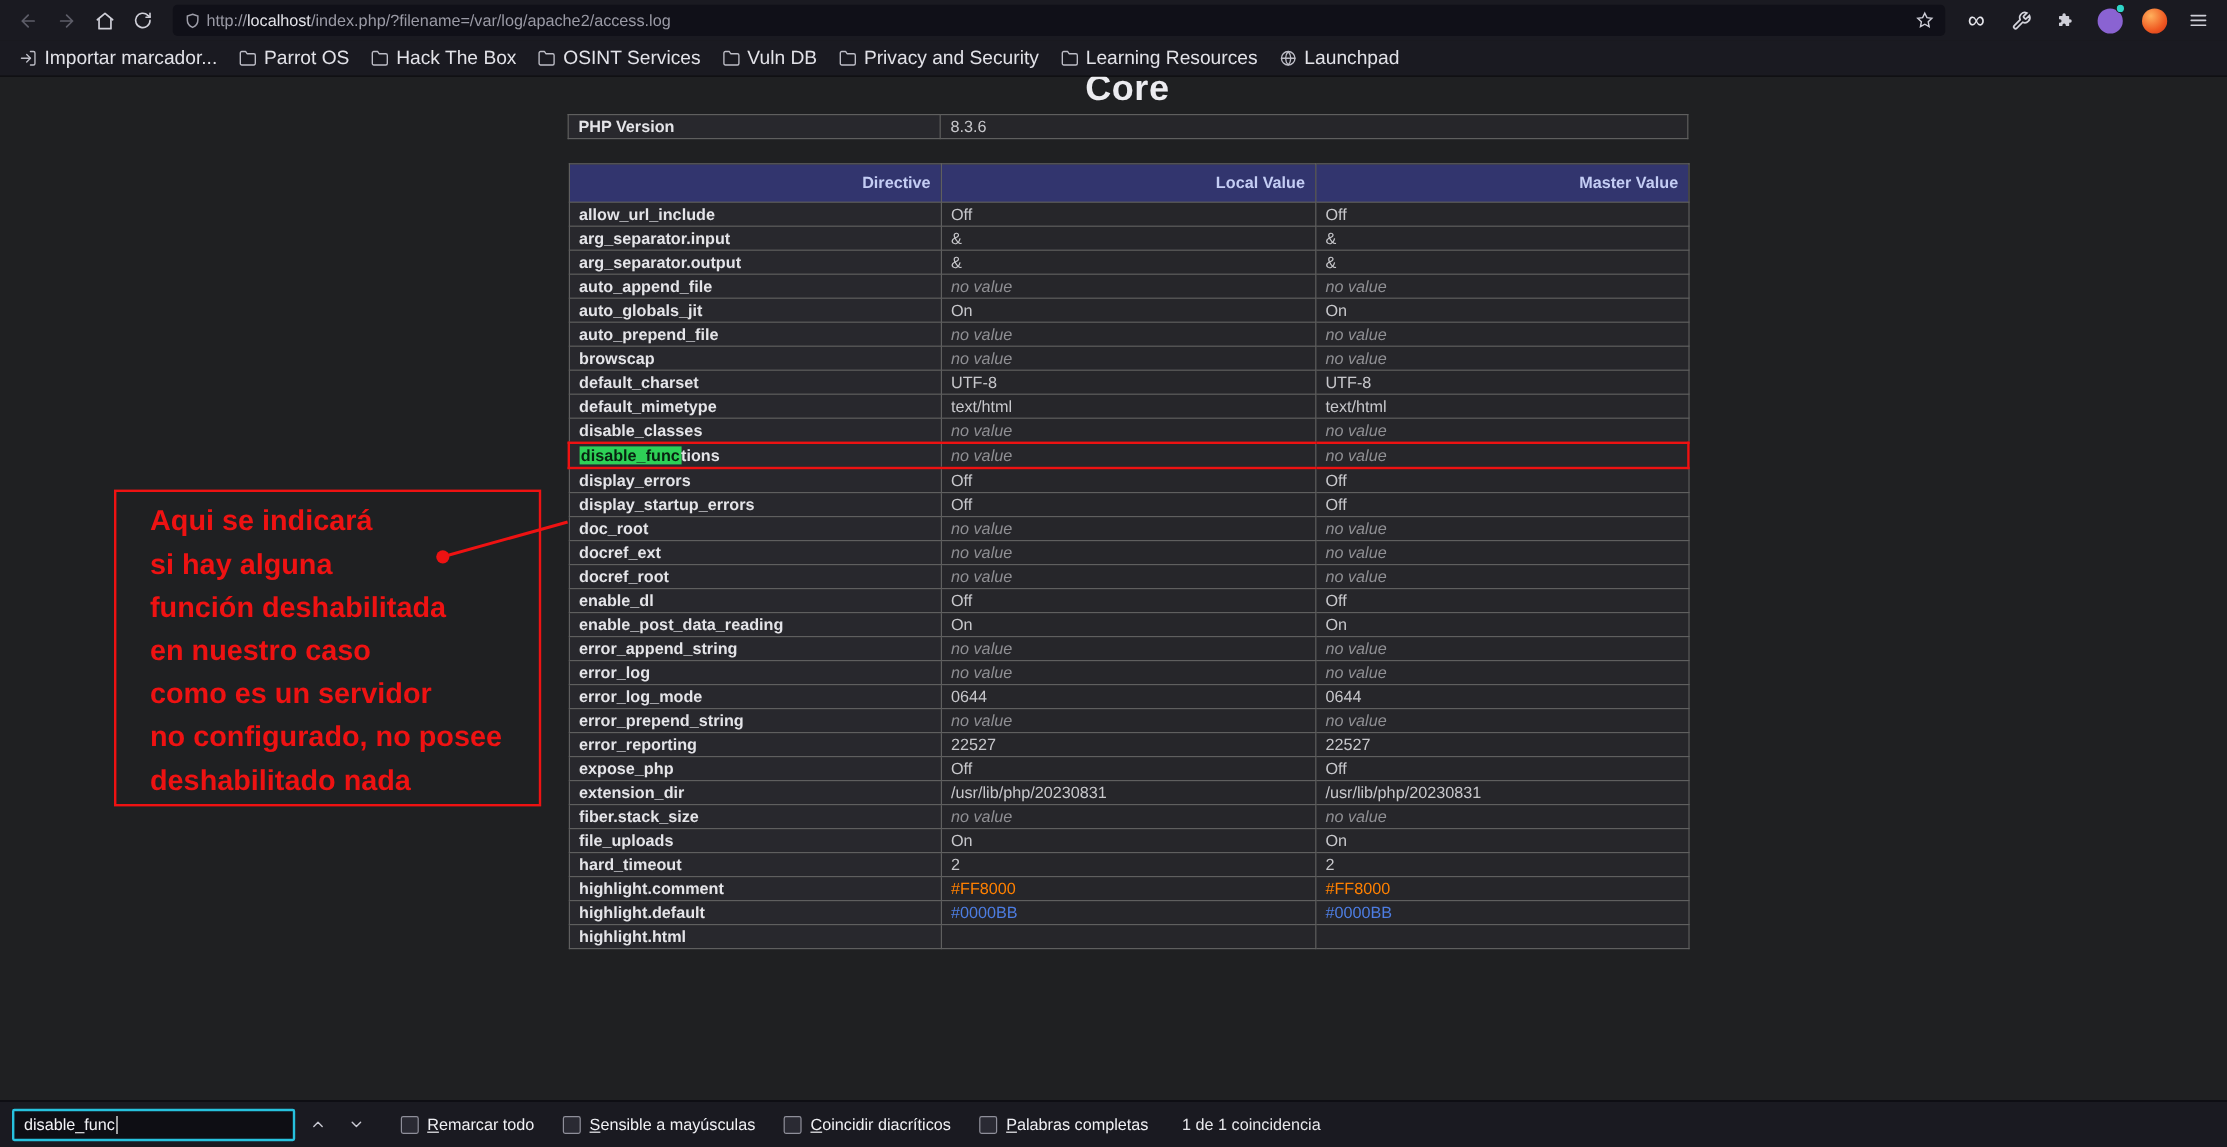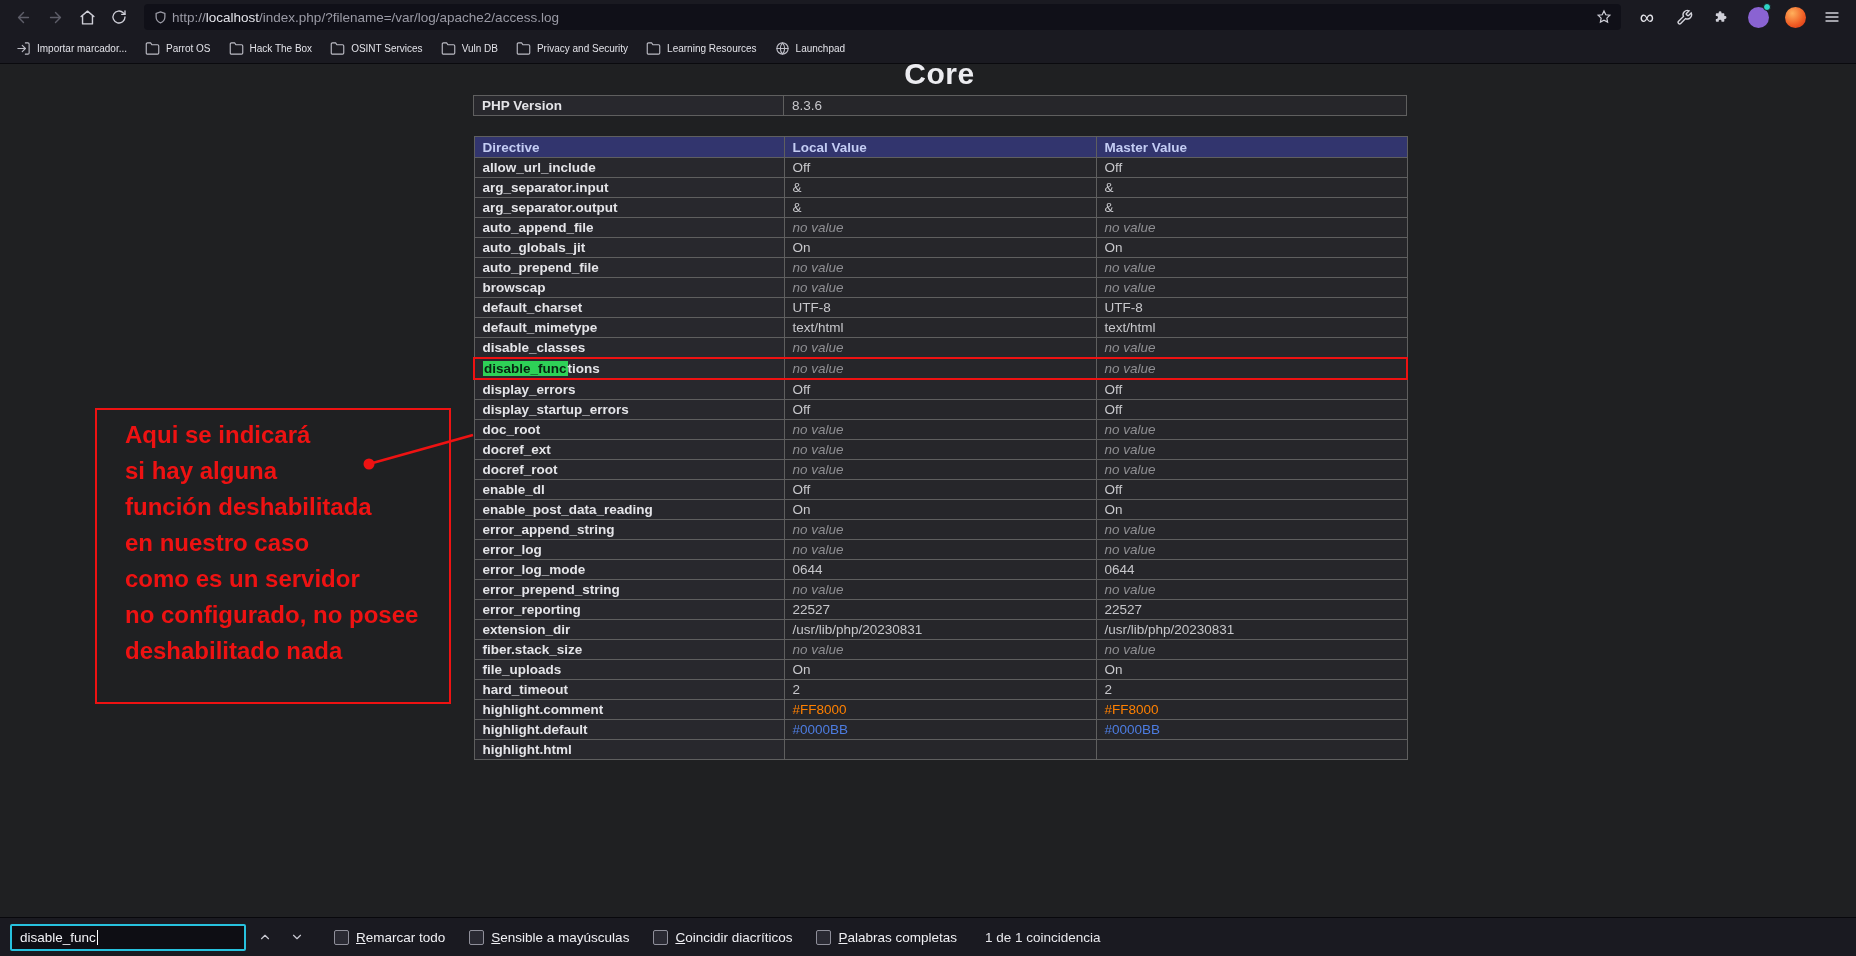--- a/index.html
+++ b/index.html
@@ -38,47 +38,47 @@
   .avatar.purple .mini-badge { position:absolute; right:-1px; top:-2px; width:8px; height:8px; border-radius:50%; background:#2fd5c8; border:1px solid #1a1a21; }
   .avatar.orange { background:radial-gradient(circle at 35% 30%, #ffb05c, #ef5a22 60%, #cf2f18); }
   .menu-btn svg { stroke:#cfcfd8; stroke-width:2; fill:none; }
 
   
   .bookmarks {
     position:absolute; top:34px; left:0; width:100%; height:30px;
     background:#1a1a21; display:flex; align-items:center; gap:2px; padding:0 8px;
     border-bottom:1px solid #0a0a0e;
   }
-  .bookmark { display:flex; align-items:center; gap:6px; padding:3px 8px; border-radius:4px; font-size:10px; color:#e2e2e8; white-space:nowrap; }
+  .bookmark { display:flex; align-items:center; gap:6px; padding:3px 8px; border-radius:4px; font-size:16px; color:#e2e2e8; white-space:nowrap; }
   .bookmark svg { stroke:#bdbdc6; stroke-width:1.8; fill:none; stroke-linecap:round; stroke-linejoin:round; }
 
   
   .page { position:absolute; top:64px; left:0; width:100%; height:892px; overflow:hidden; background:#1f2022; }
   .core-title {
     position:absolute; left:473px; width:933px; top:-17px; text-align:center;
     font-size:30px; font-weight:bold; color:#ececf0; letter-spacing:0.5px;margin-top:10px;
   }
   table.info { border-collapse:collapse; position:absolute; left:473px; table-layout:fixed; }
   table.php-version { top:31px; width:933px; }
   table.core { top:72px; width:933px; }
   .info th, .info td { border:1px solid #5f5f5f; font-size:13.5px; padding:2px 8px; overflow:hidden; white-space:nowrap; }
-  .info th { background:#32356e; color:#c4cdf4; font-weight:bold; text-align:left; height:21px;margin-top:48px; }
+  .info th { background:#32356e; color:#c4cdf4; font-weight:bold; text-align:right; height:32px;margin-top:48px; }
   td.dir { background:#28282d; color:#e4e4e8; font-weight:bold; height:19px; }
   td.val { background:#26262a; color:#c7c7cb; height:19px; }
   td.val.novalue { color:#8f8f93; font-style:italic; }
   col.c1 { width:310px; } col.c2 { width:312px; } col.c3 { width:311px; }
   table.php-version td.val { width:623px; }
   tr.row-flag td { border-top:2px solid var(--annot); border-bottom:2px solid var(--annot); }
   tr.row-flag td:first-child { border-left:2px solid var(--annot); }
   tr.row-flag td:last-child { border-right:2px solid var(--annot); }
   .find-match { background:var(--match); color:#082311; padding:0 1px; }
 
   
   .annotation-box {
-    position:absolute; left:95px; top:344px; width:356px; height:296px;
+    position:absolute; left:95px; top:344px; width:356px; height:264px;
     border:2px solid var(--annot); padding:7px 0 0 28px;
   }
   .annotation-line { font-size:24px; line-height:36px; font-weight:bold; color:var(--annot); white-space:nowrap; }
   .connector { position:absolute; left:0; top:0; width:100%; height:100%; pointer-events:none; }
 
   
   .findbar {
     position:absolute; left:0; bottom:0; width:100%; height:39px;
     background:#1a1a21; border-top:1px solid #08080c;
     display:flex; align-items:center; padding:0 10px; z-index:20;
@@ -372,20 +372,25 @@
         </tr>
         <tr>
           <td class="dir">error_prepend_string</td>
           <td class="val novalue">no value</td>
           <td class="val novalue">no value</td>
         </tr>
         <tr>
           <td class="dir">error_reporting</td>
           <td class="val">22527</td>
           <td class="val">22527</td>
+        </tr>
+        <tr>
+          <td class="dir">expose_php</td>
+          <td class="val">Off</td>
+          <td class="val">Off</td>
         </tr>
         <tr>
           <td class="dir">extension_dir</td>
           <td class="val">/usr/lib/php/20230831</td>
           <td class="val">/usr/lib/php/20230831</td>
         </tr>
         <tr>
           <td class="dir">fiber.stack_size</td>
           <td class="val novalue">no value</td>
           <td class="val novalue">no value</td>

